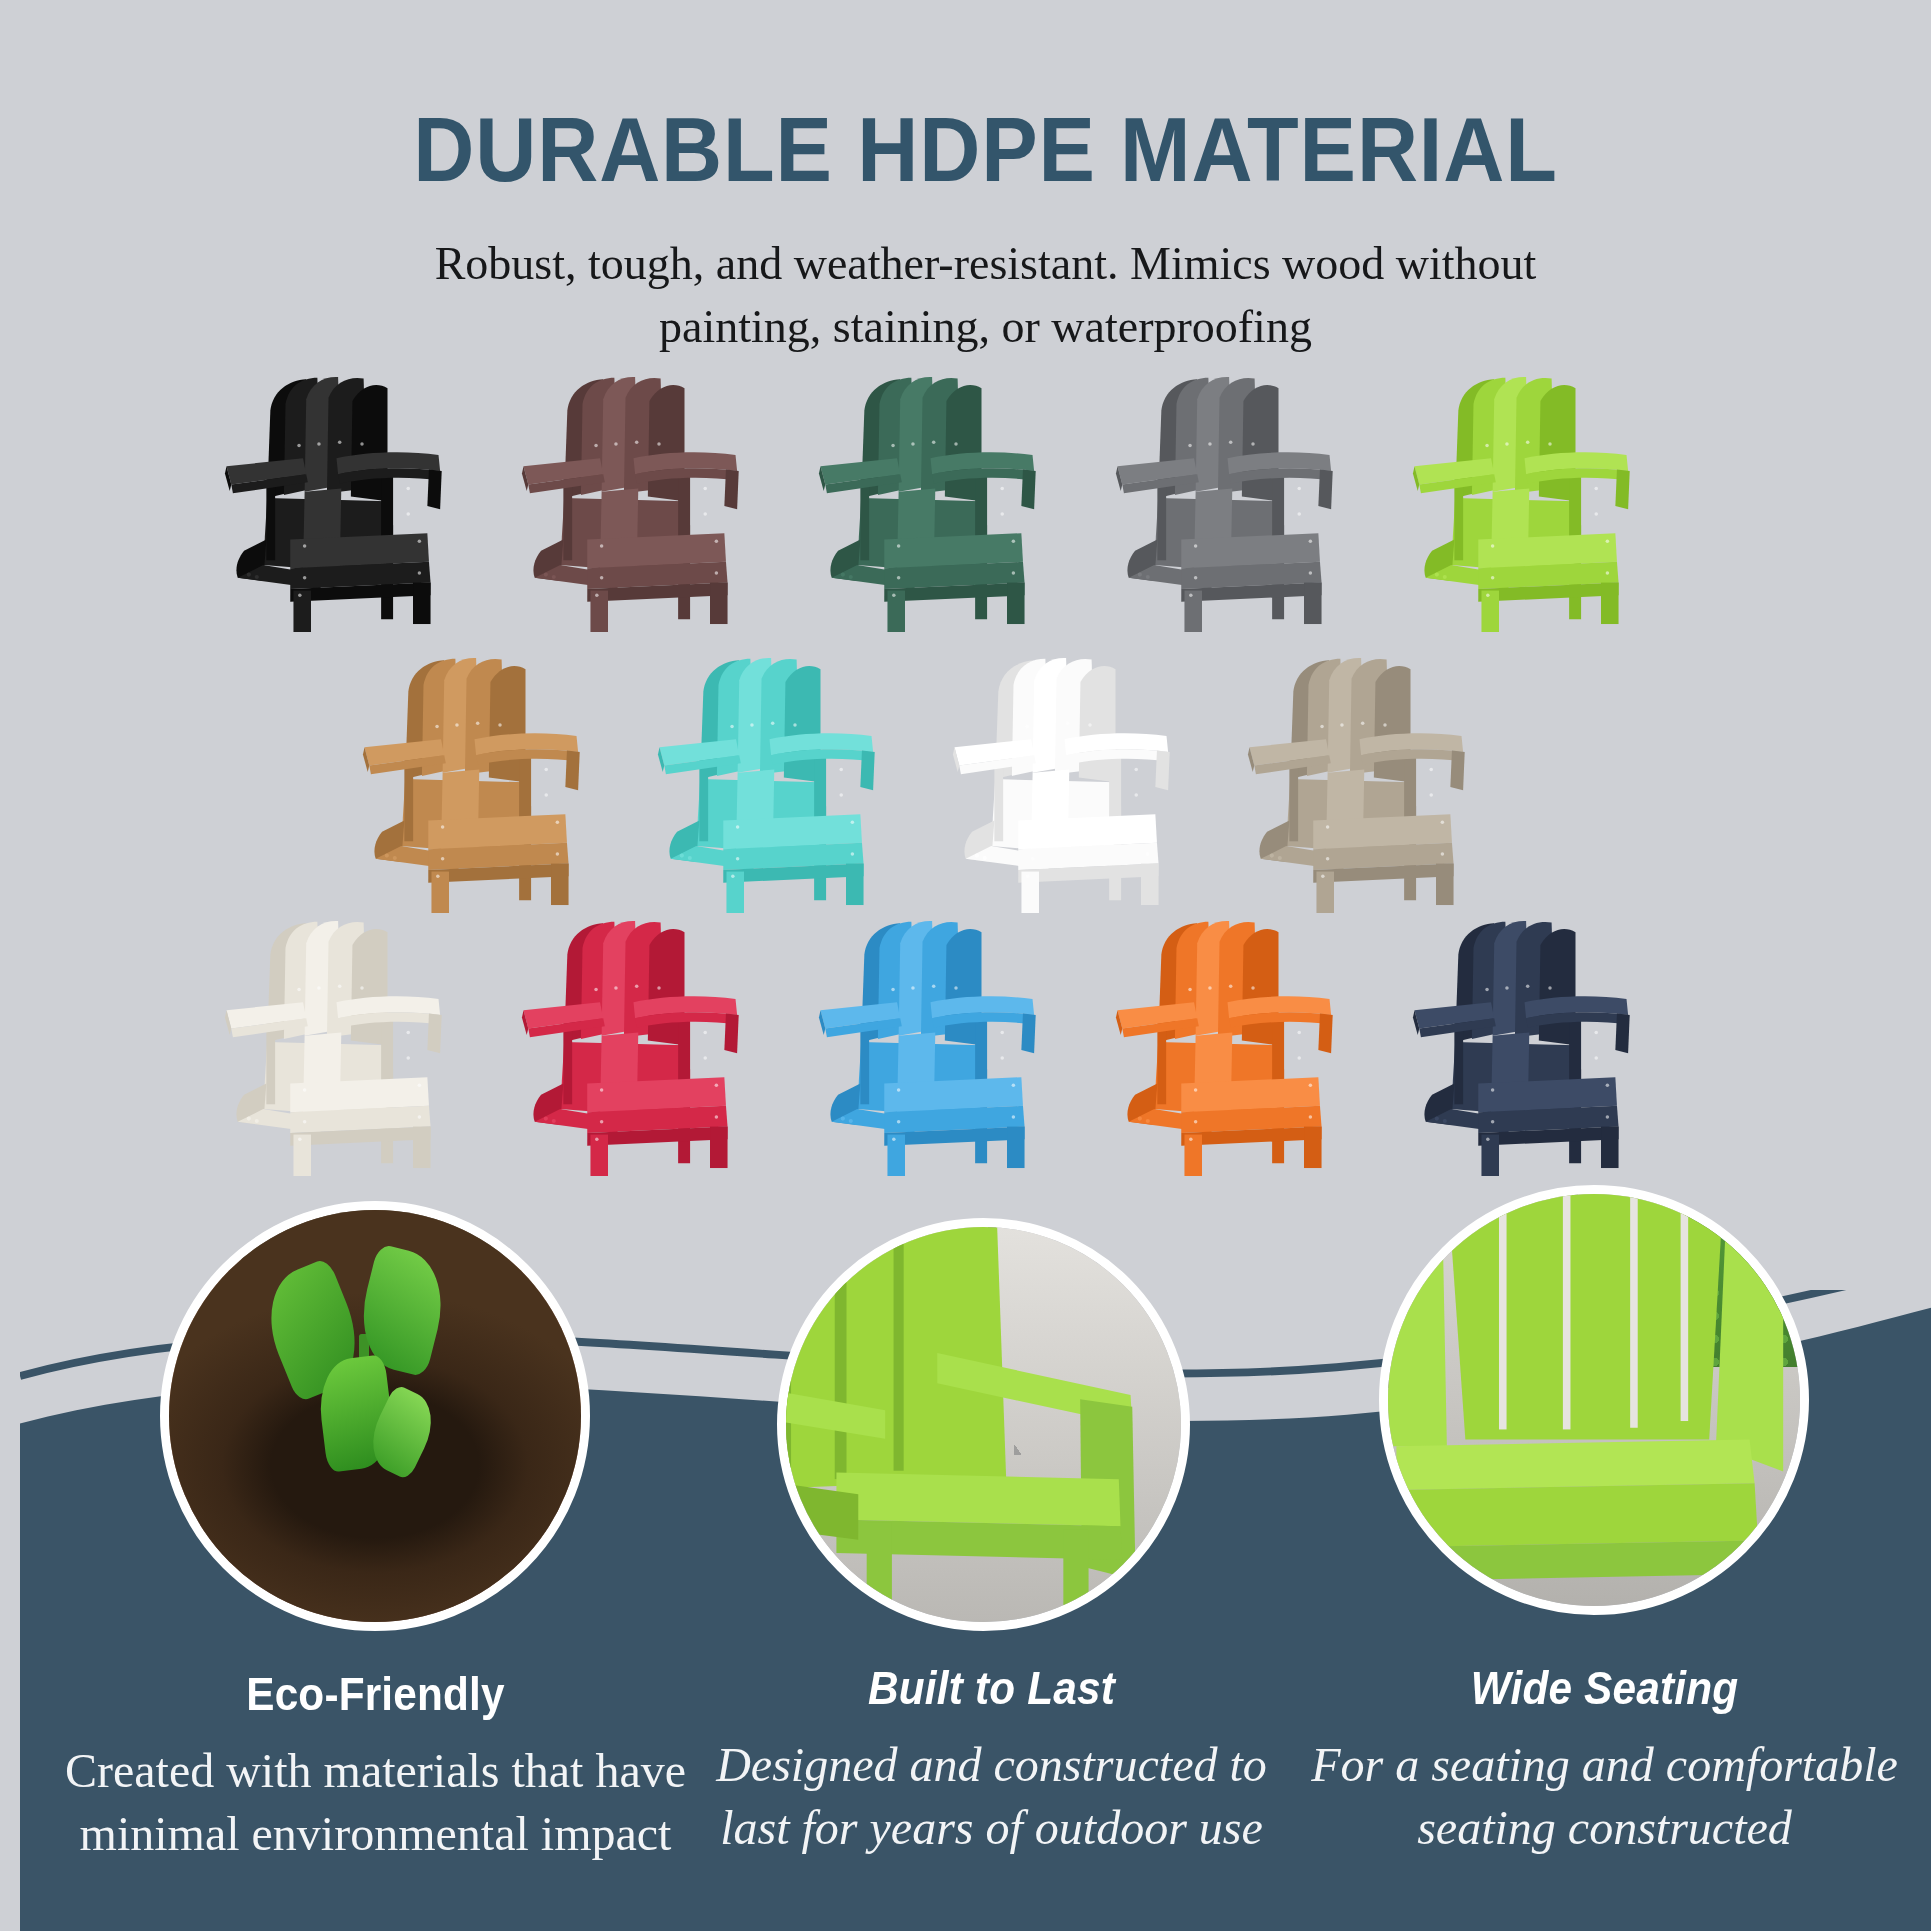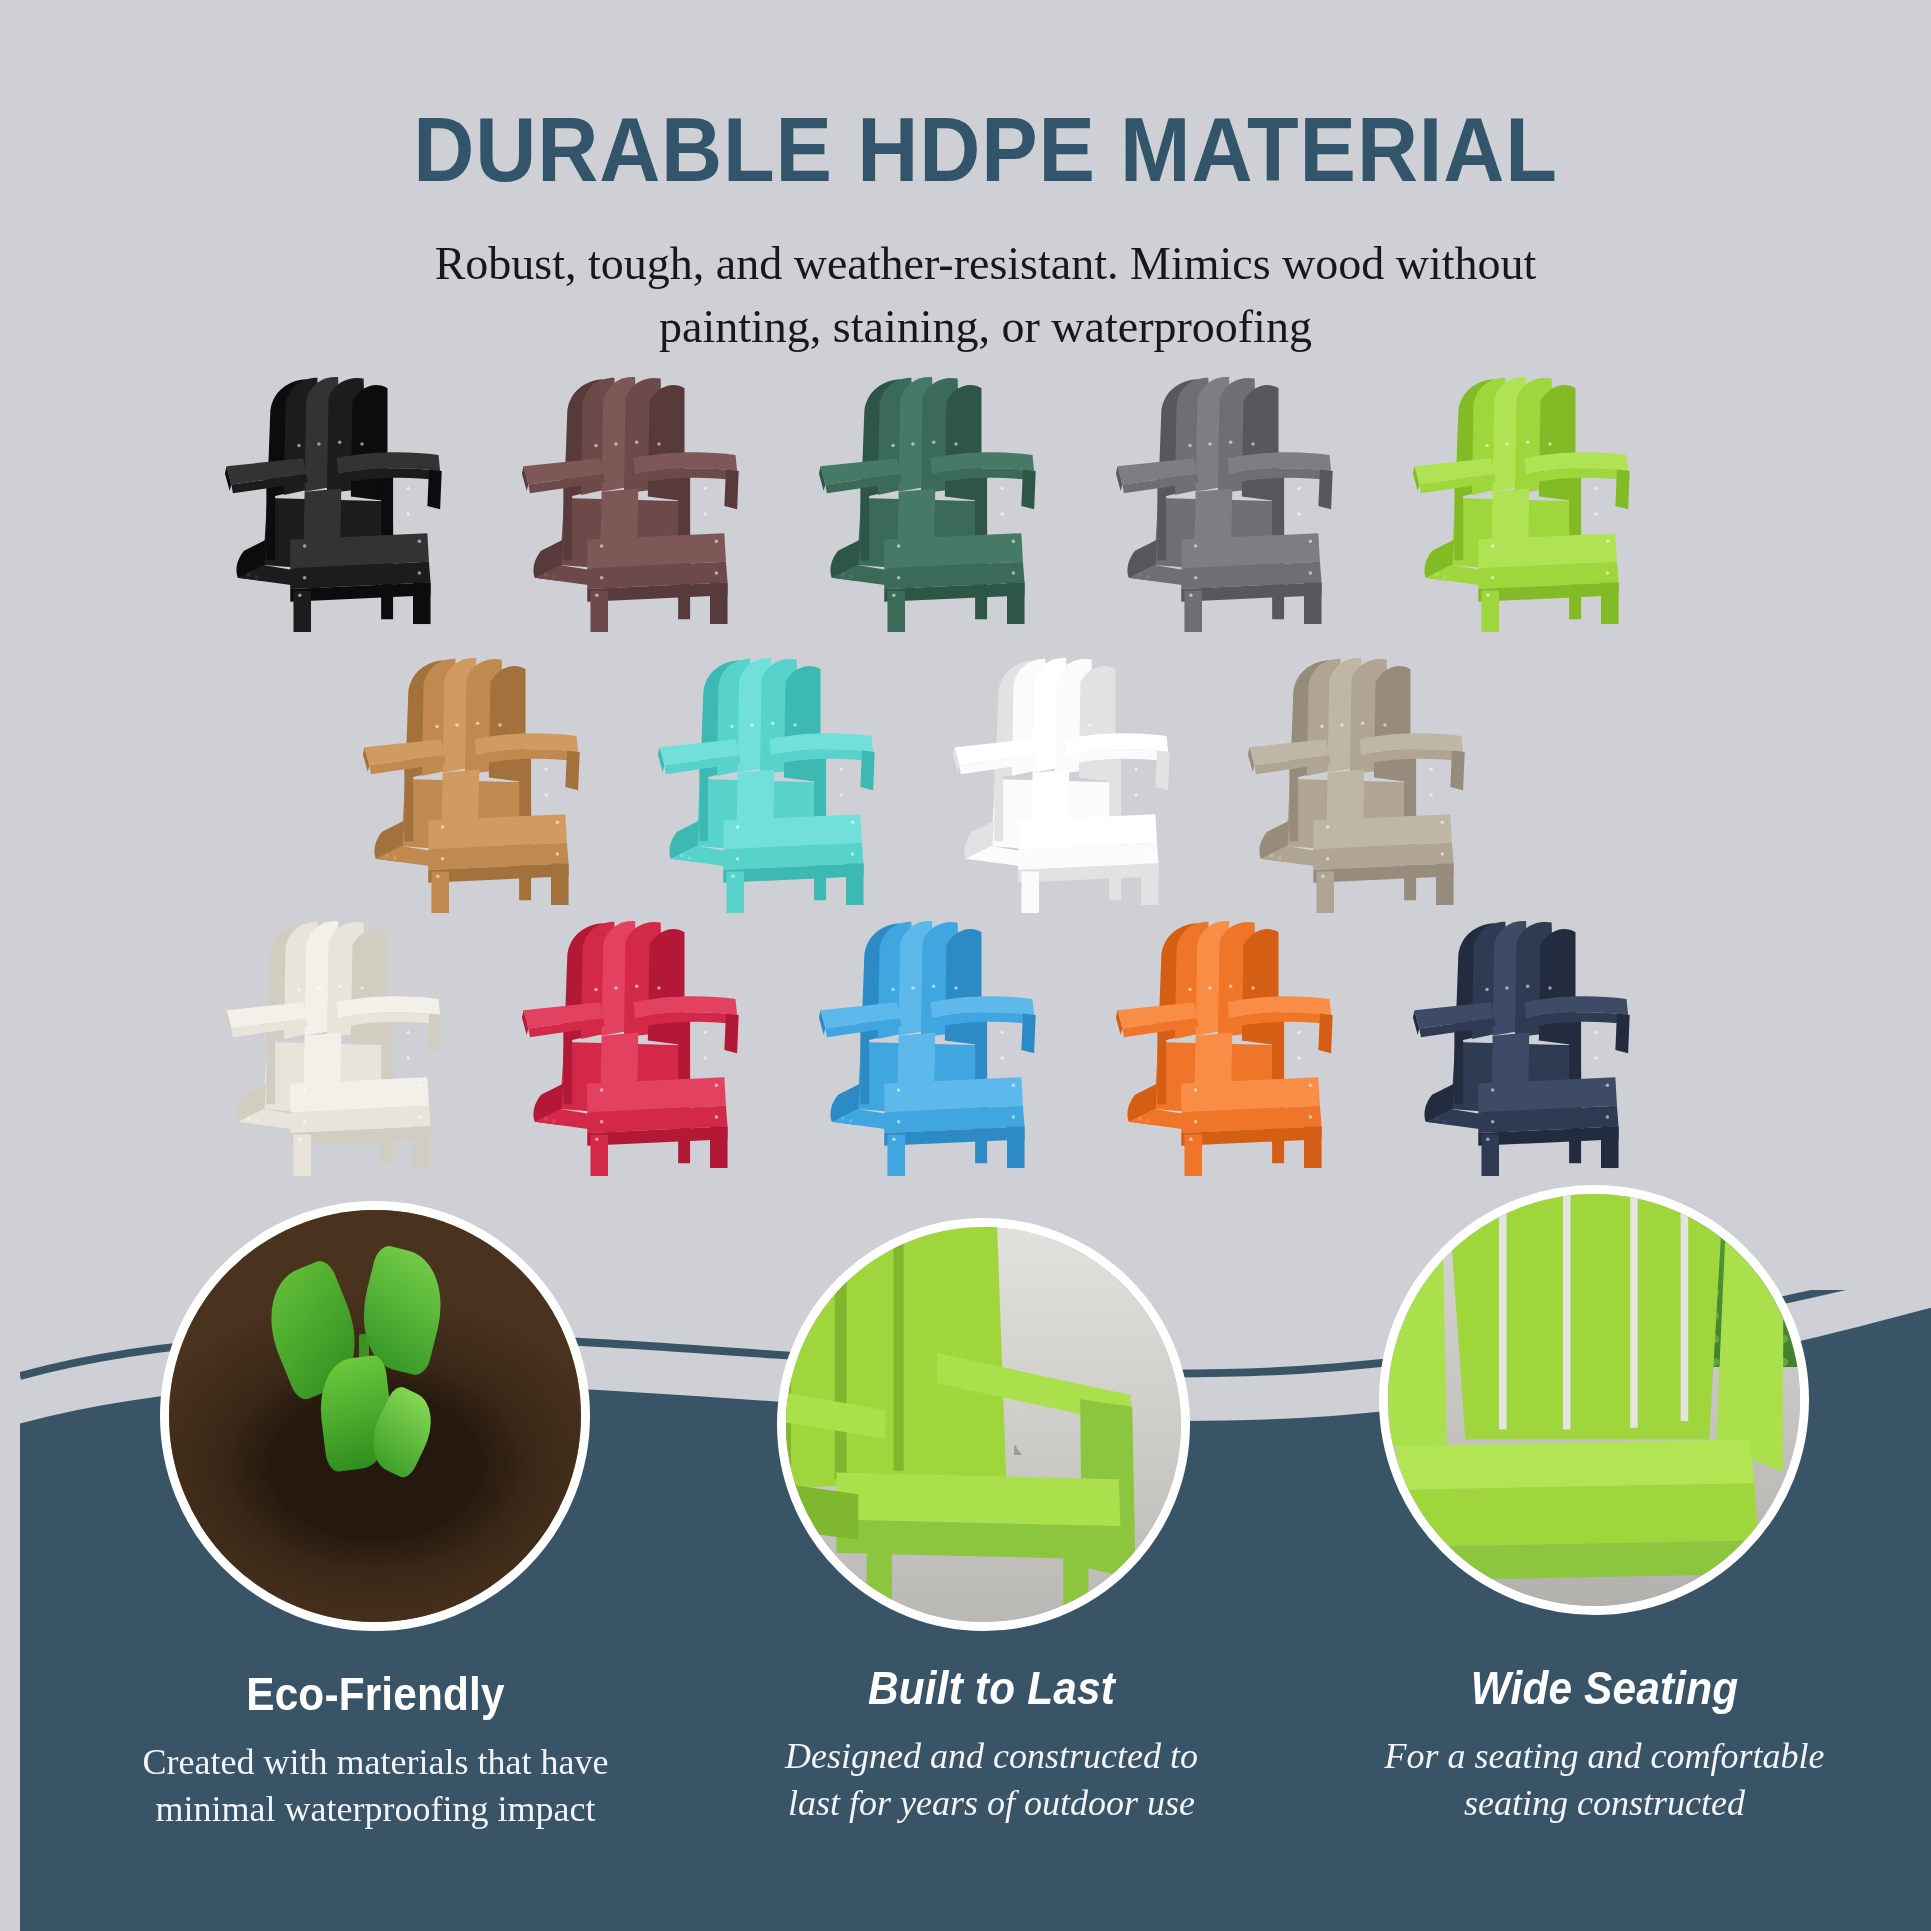--- a/index.html
+++ b/index.html
@@ -59,21 +59,21 @@
   .feat h3 {
     font-family:"Liberation Sans", sans-serif;
     font-weight:700;
     font-size:46px;
     color:#ffffff;
     letter-spacing:0.2px;
     transform:scaleX(.92);
   }
   .feat p {
     font-family:"Liberation Serif", serif;
-    font-size:36px;
+    font-size:48px;
     color:#f2f4f6;
     line-height:1.33;
     margin-top:17.6px;
   }
 
   
   .soil-photo{
     background:
       radial-gradient(ellipse 34% 30% at 50% 46%, rgba(40,120,40,.0) 0 100%),
       radial-gradient(ellipse 60% 42% at 50% 62%, #25190f 0 42%, #3a2717 62%, #4a331e 100%),
@@ -975,21 +975,21 @@
           </g>
         </svg>
       </div>
     </div>
   </div>
 
   <div class="feat" id="feat-0" style="left:35px;  top:1667px; width:641px;">
     <h3>Eco-Friendly</h3>
     <p>
       <span>Created with materials that have</span><br>
-      <span>minimal waterproofing impact</span>
+      <span>minimal environmental impact</span>
     </p>
   </div>
 
   <div class="feat" id="feat-1" style="left:651px; top:1661px; width:641px;font-style:italic;">
     <h3>Built to Last</h3>
     <p>
       <span>Designed and constructed to</span><br>
       <span>last for years of outdoor use</span>
     </p>
   </div>

